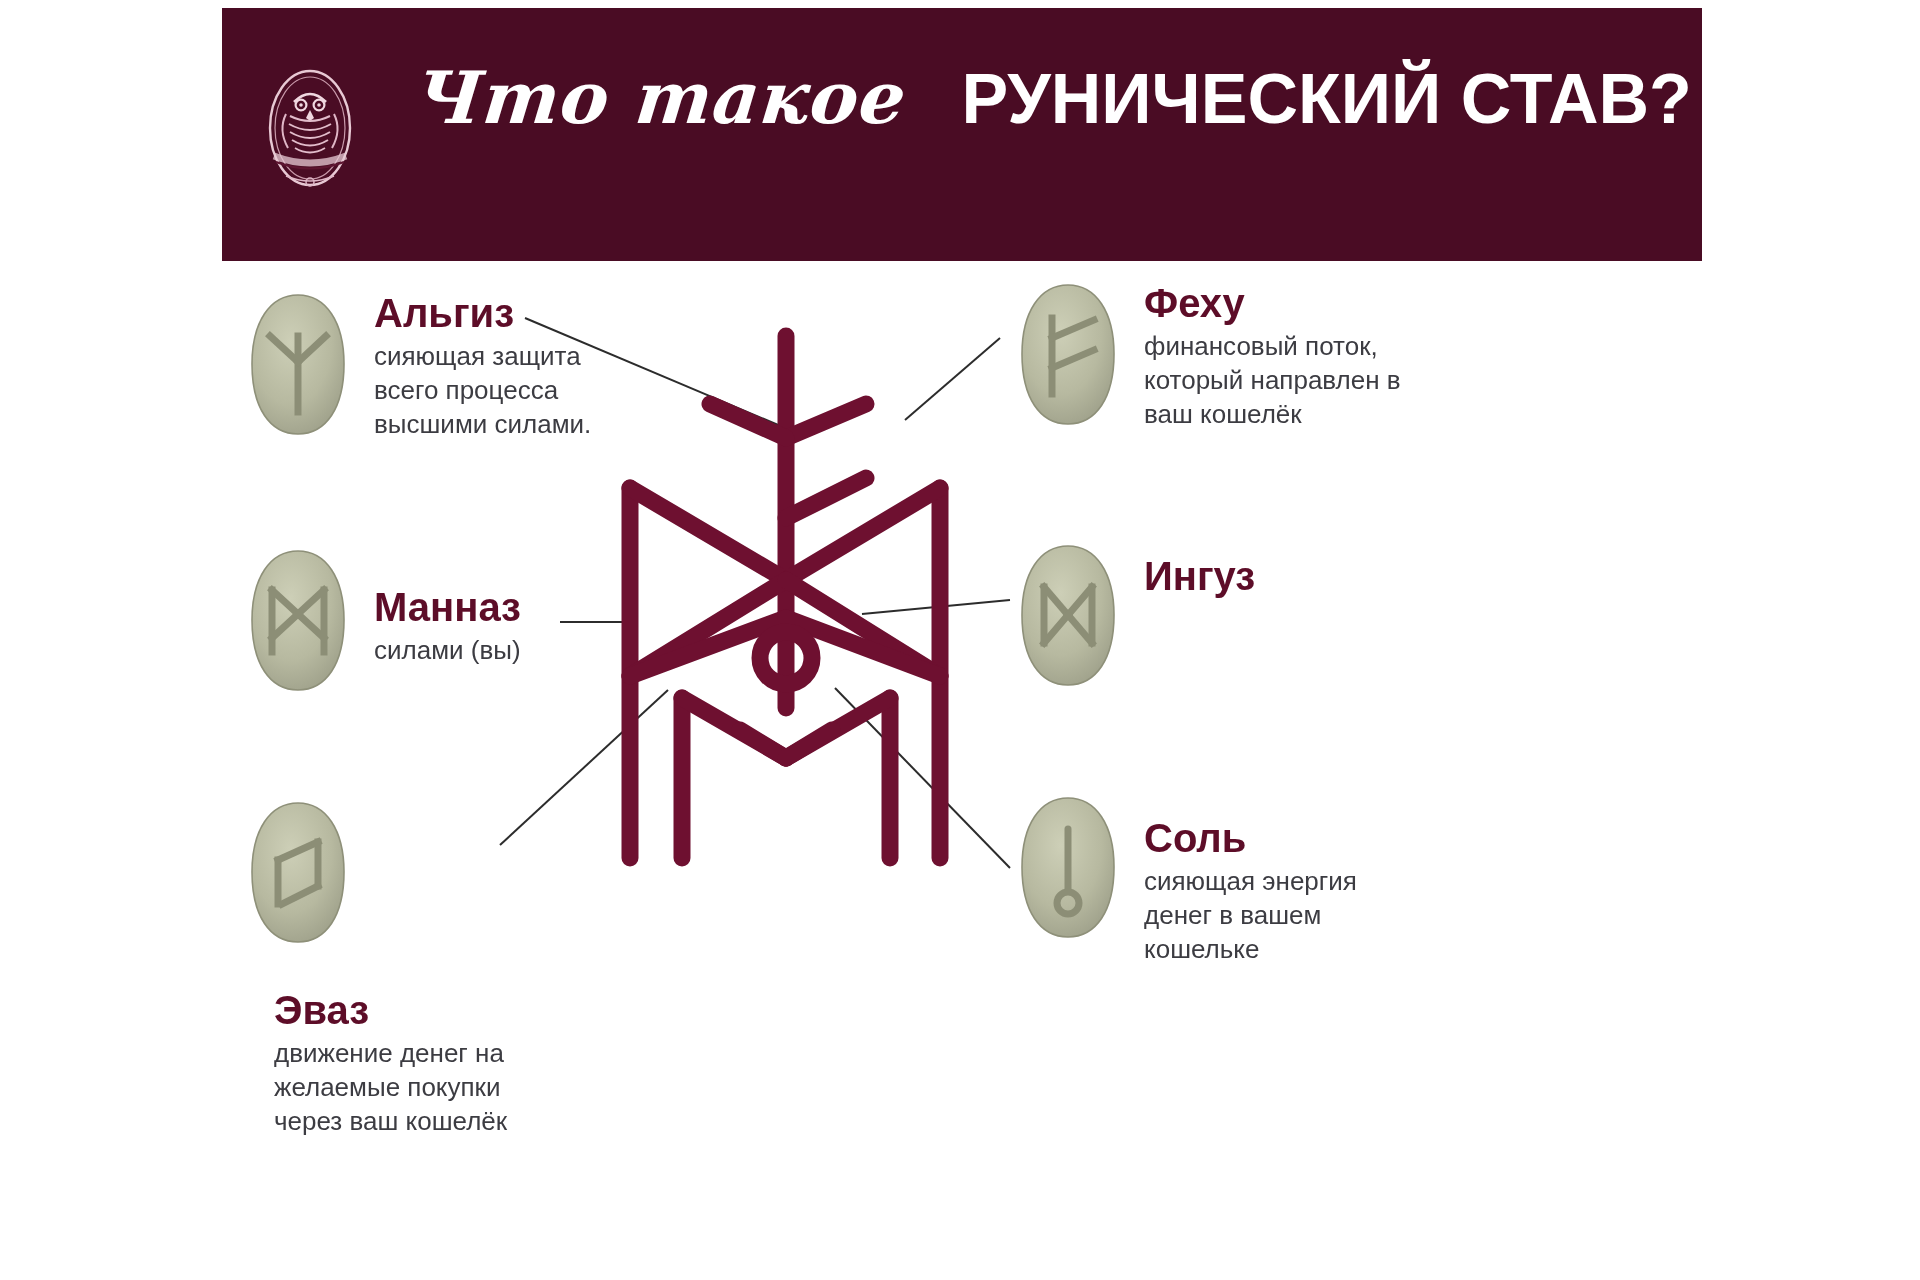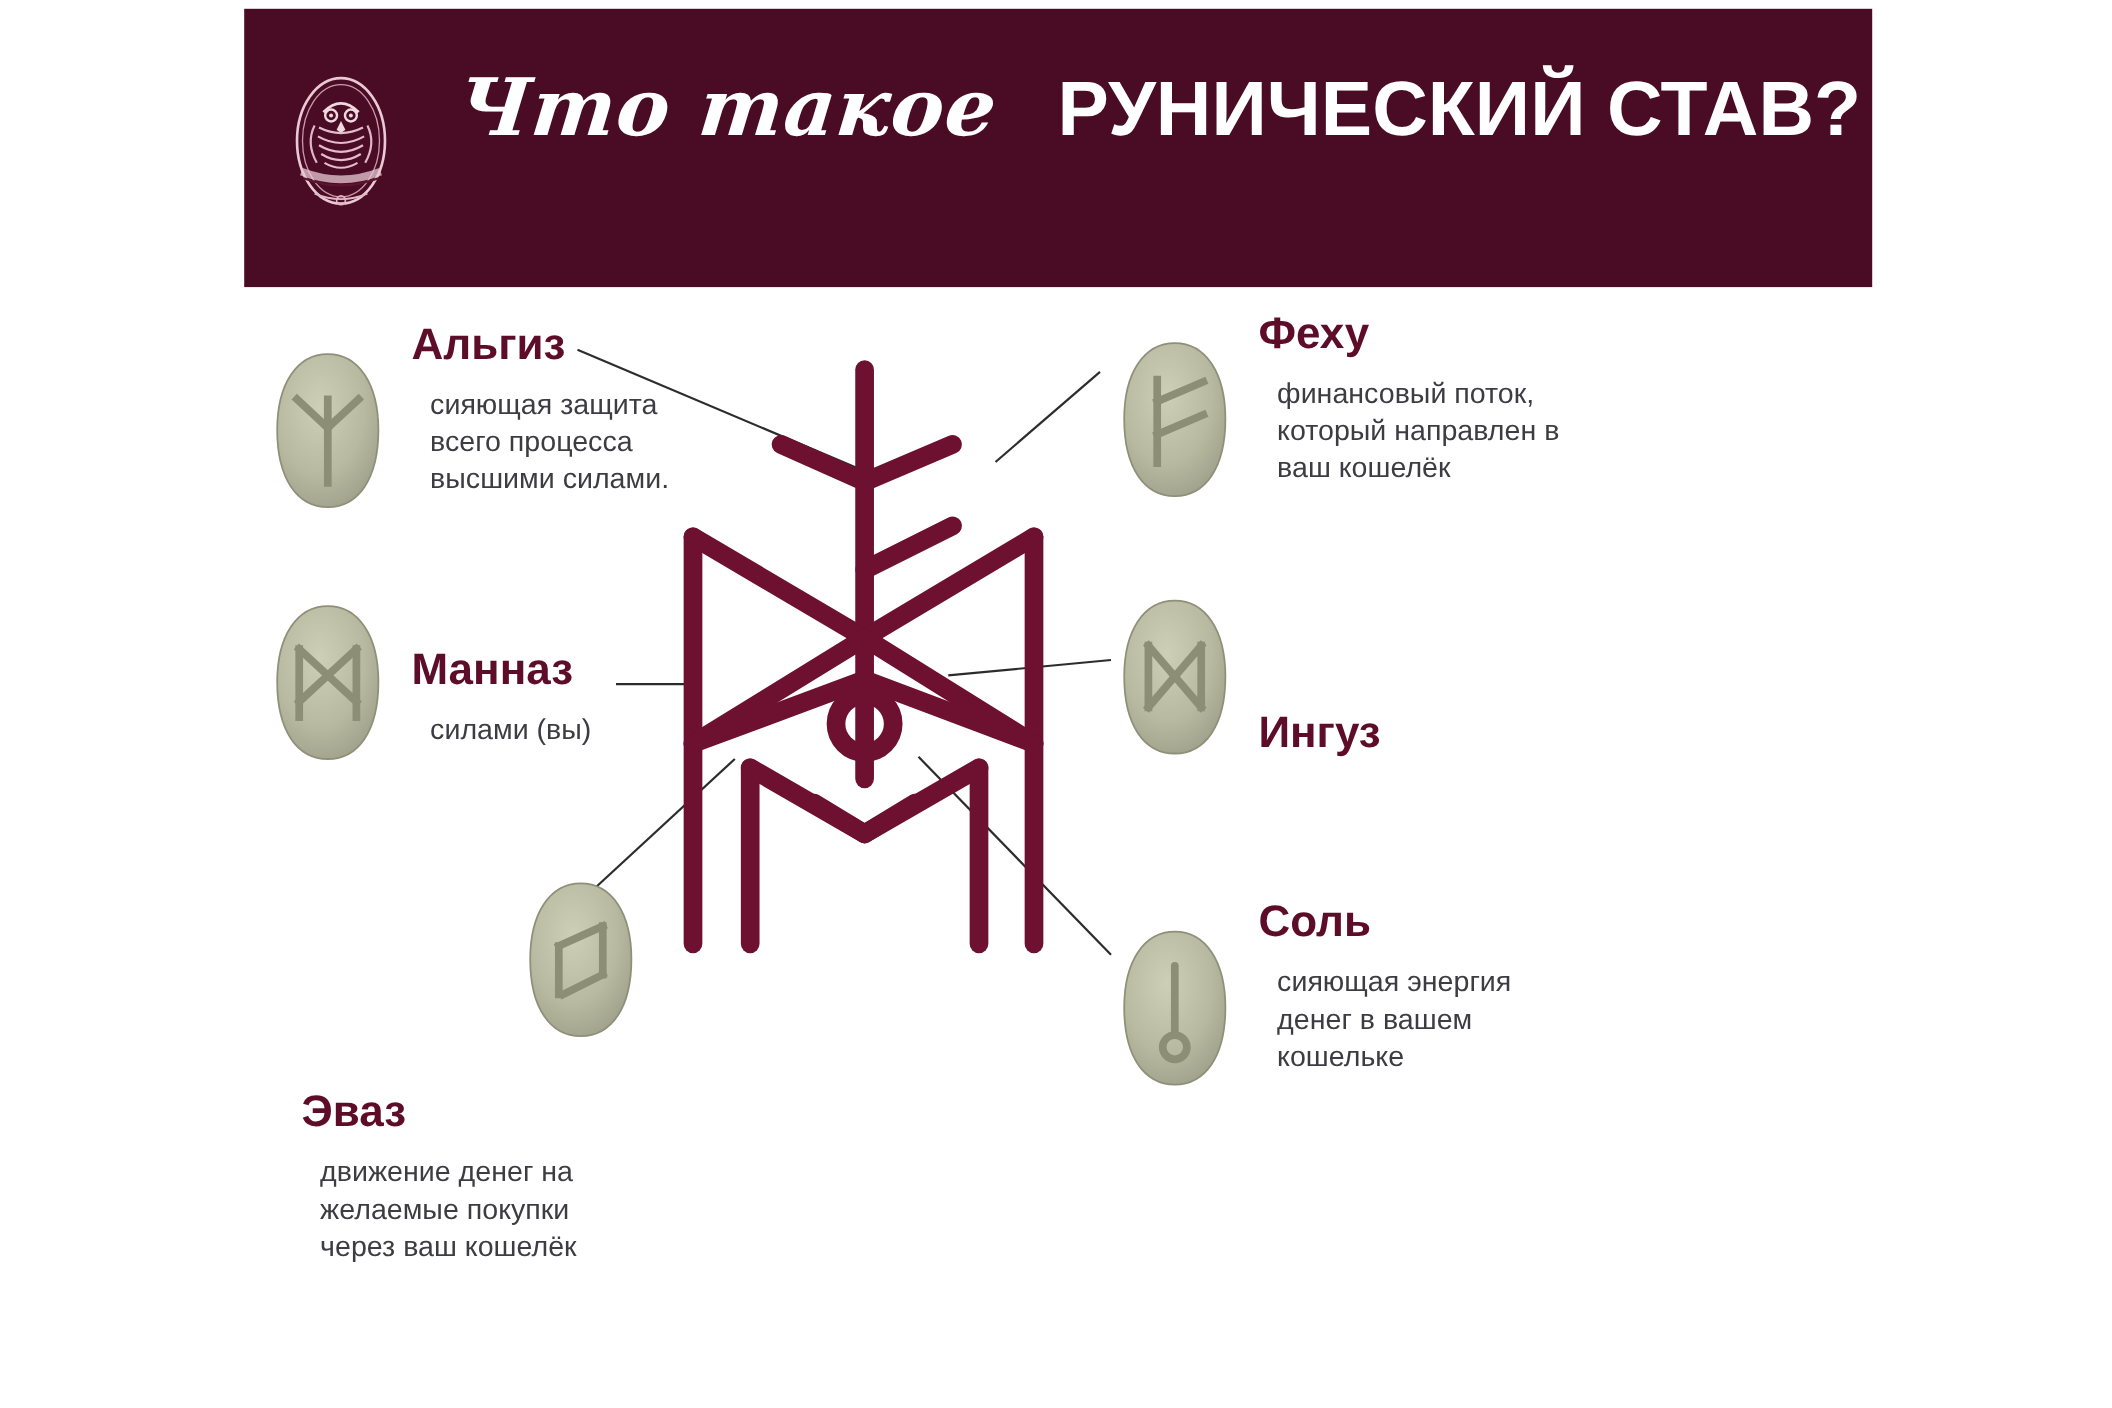--- a/index.html
+++ b/index.html
@@ -39,30 +39,30 @@
     font-weight:700;
     font-size:70px;
     color:#ffffff;
     letter-spacing:0px;
     margin-left:55px;
     line-height:1;
     margin-top:16px;
   }
 
   
-  .block{position:absolute;display:flex;align-items:flex-end;}
+  .block{position:absolute;display:flex;align-items:flex-start;}
   .stone-wrap{flex:0 0 auto;}
   .txt{margin-left:26px;}
   .rune-name{
     font-size:40px;font-weight:700;color:#5d0d28;
     line-height:1.05;margin:0 0 6px 0;letter-spacing:0px;
   }
   .rune-desc{
     font-size:26px;color:#3c3c42;line-height:1.30;
-    margin:17px;max-width:250px;font-weight:400;
+    margin:0;max-width:250px;font-weight:400;
   }
   .rune-desc.wide{max-width:270px;}
 
   
   #blk-algiz {left:248px; top:292px;}
   #blk-mannaz{left:248px; top:548px;}
   #blk-evaz  {left:248px; top:800px;flex-direction:column;}
   
   #blk-fehu  {left:1018px; top:282px;}
   #blk-inguz {left:1018px; top:543px;}

